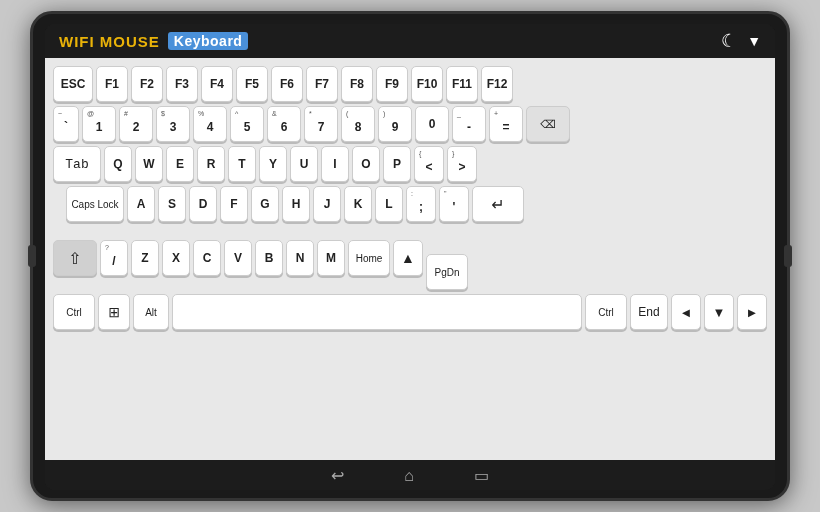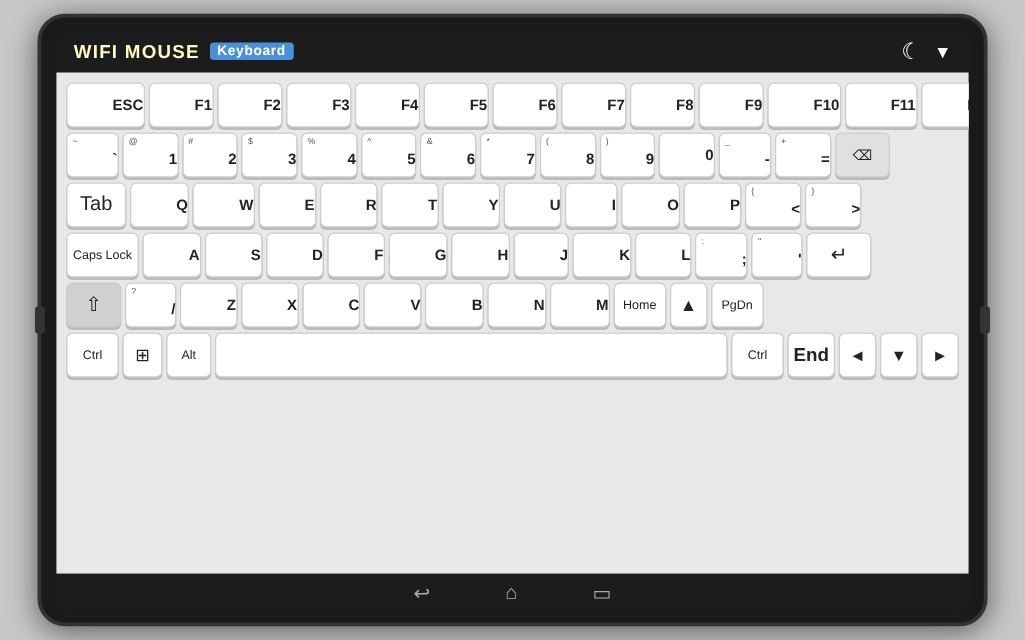--- a/index.html
+++ b/index.html
@@ -42,29 +42,29 @@
       justify-content: space-between;
       padding: 6px 14px 6px 14px;
       min-height: 34px;
     }
     .header-left {
       display: flex;
       align-items: center;
       gap: 8px;
     }
     .app-title {
-      color: #fef9c3;
+      color: #eab308;
       font-size: 15px;
       font-weight: bold;
       letter-spacing: 1px;
     }
     .keyboard-badge {
       background: #4a90d9;
       color: #fff;
-      font-size: 11px;
+      font-size: 14px;
       padding: 1px 6px;
       border-radius: 3px;
       font-weight: bold;
       letter-spacing: 0.5px;
     }
     .header-right {
       display: flex;
       align-items: center;
       gap: 10px;
     }
@@ -111,33 +111,32 @@
     .key-sub {
       font-size: 7px;
       color: #555;
       position: absolute;
       top: 3px;
       left: 4px;
     }
     .key-main {
       font-size: 12px;
       font-weight: bold;
-      padding-left: 36px;
-    }
-    .key.tab { min-width: 48px; font-size: 16px; }
-    .key.caps { min-width: 58px; font-size: 10px; }
+    }
+    .key.tab { min-width: 48px; font-size: 13px; font-family: Liberation Mono, monospace; }
+    .key.caps { min-width: 58px; font-size: 10px; margin-left: 13px; }
     .key.shift { min-width: 46px; background: #d0d0d0; }
     .key.enter { min-width: 50px; }
     .key.ctrl { min-width: 46px; font-size: 10px; }
     .key.alt { min-width: 38px; font-size: 10px; }
     .key.space { flex: 1; min-width: 80px; }
     .key.home { min-width: 40px; font-size: 10px; }
     .key.end { min-width: 38px; font-size: 10px; }
     .key.pgup { min-width: 38px; font-size: 10px; }
-    .key.pgdn { min-width: 38px; font-size: 10px; }
+    .key.pgdn { min-width: 38px; font-size: 10px; margin-top: 28px; }
     .key.backspace { min-width: 42px; background: #e0e0e0; }
     .key.f-key { min-width: 32px; font-size: 10px; align-items: center; }
     .key.esc-key { min-width: 40px; font-size: 10px; }
     .key.arrow { min-width: 30px; }
     .key.win { min-width: 34px; }
     .nav-bar {
       background: #1c1c1c;
       display: flex;
       align-items: center;
       justify-content: center;
@@ -394,21 +393,21 @@
         <div class="key arrow" style="font-size:14px;">▲</div>
         <div class="key pgdn" style="min-width:42px;font-size:10px;">PgDn</div>
       </div>
 
       <div class="key-row">
         <div class="key ctrl" style="min-width:42px;font-size:10px;">Ctrl</div>
         <div class="key win" style="min-width:32px;font-size:14px;">⊞</div>
         <div class="key alt" style="min-width:36px;font-size:10px;">Alt</div>
         <div class="key space" style="flex:1;"></div>
         <div class="key home" style="min-width:42px;font-size:10px;">Ctrl</div>
-        <div class="key end" style="min-width:38px;font-size:15px;font-weight:bold;">End</div>
+        <div class="key end" style="min-width:38px;font-size:12px;">End</div>
         <div class="key arrow" style="font-size:13px;">◄</div>
         <div class="key arrow" style="font-size:13px;">▼</div>
         <div class="key arrow" style="font-size:13px;">►</div>
       </div>
 
     </div>
 
     <div class="nav-bar">
       <span class="nav-btn">↩</span>
       <span class="nav-btn">⌂</span>

